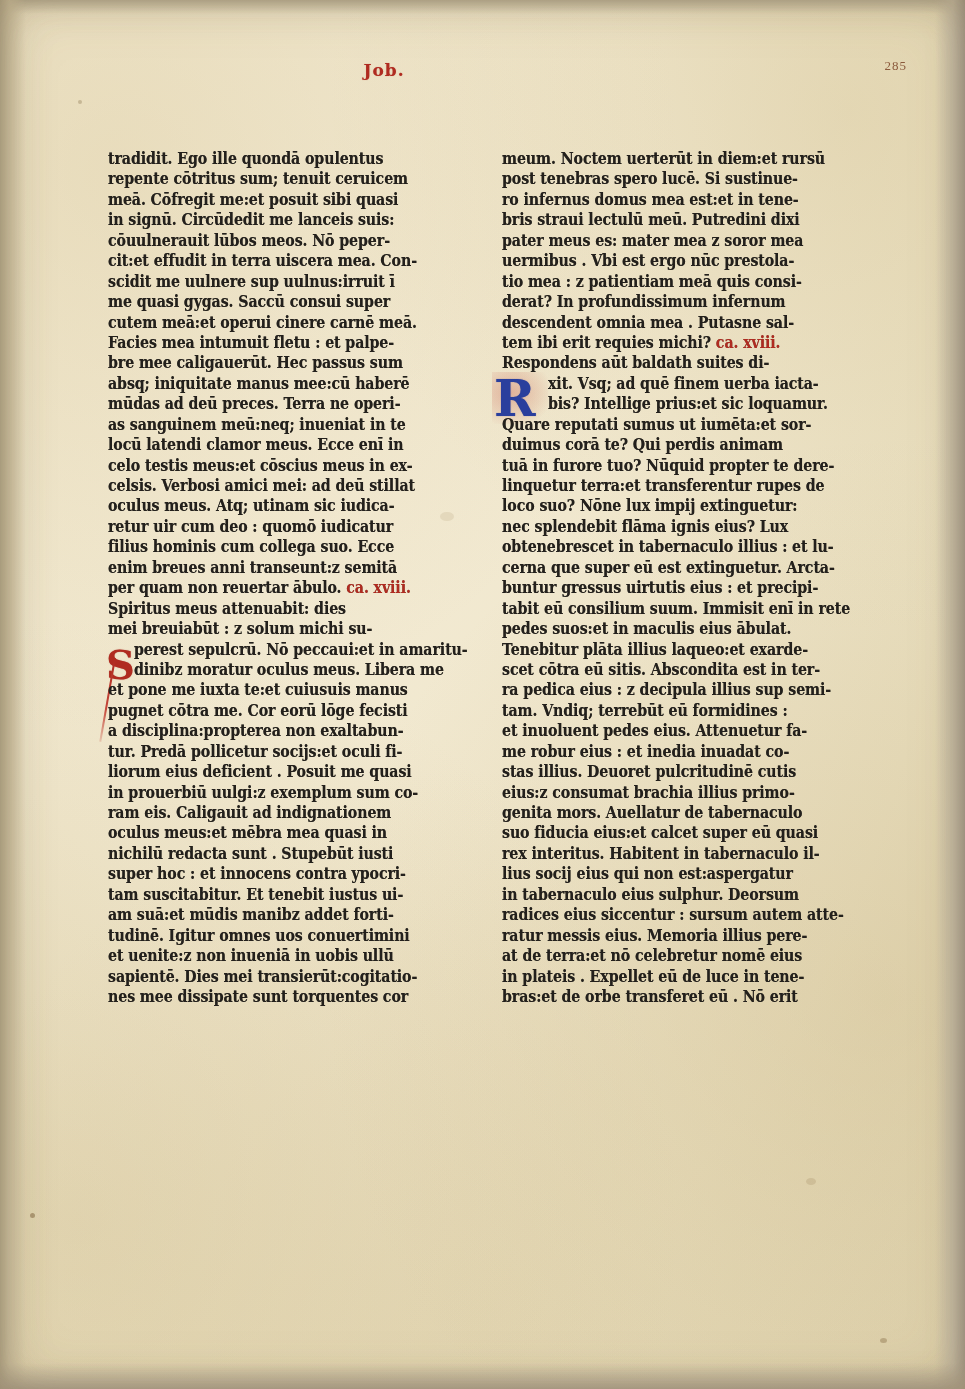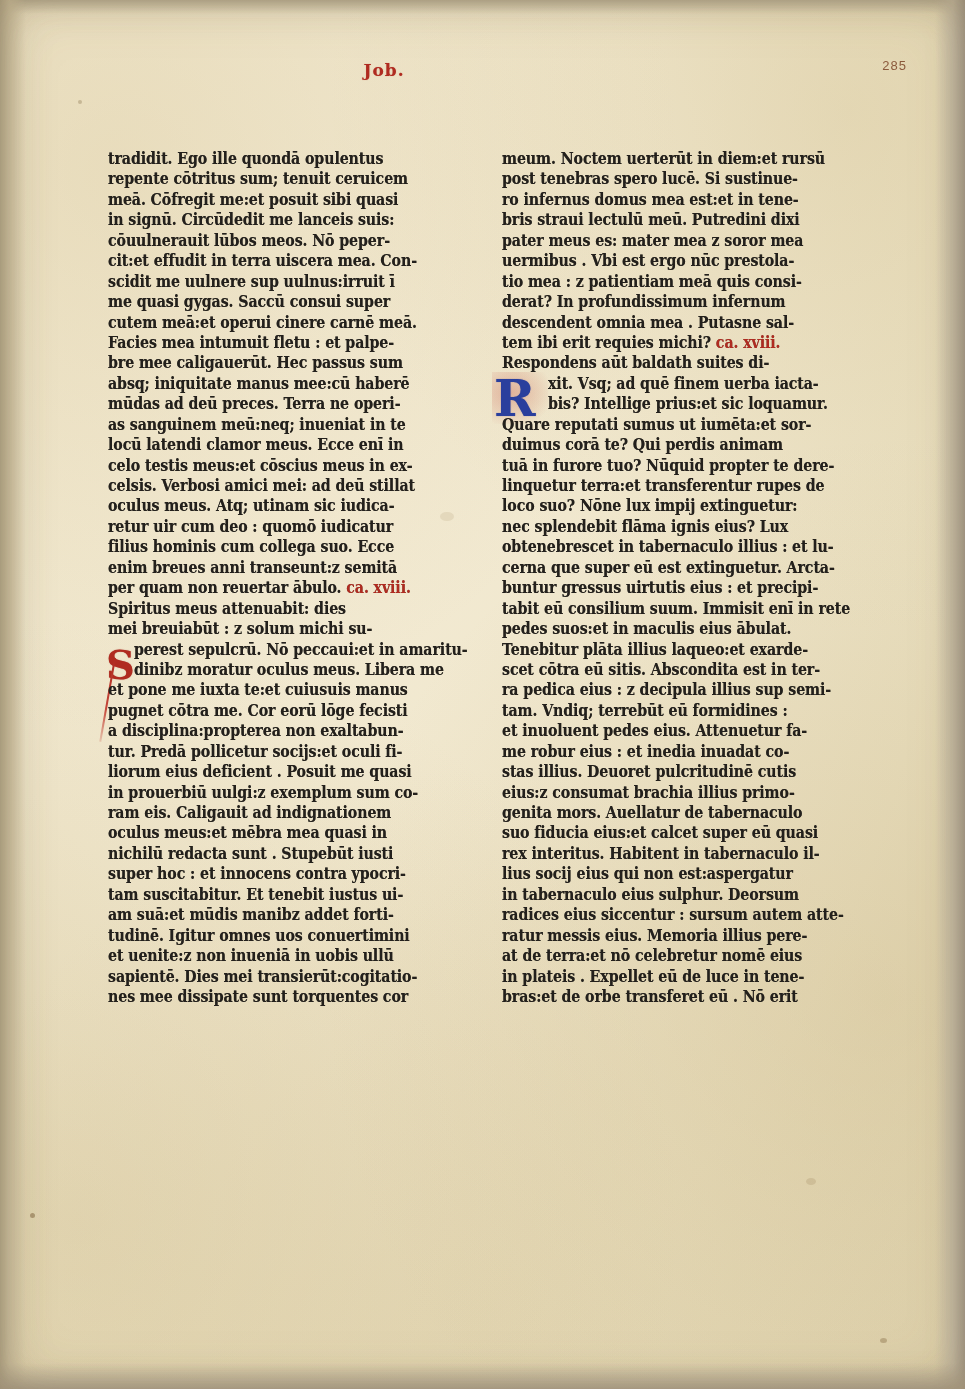--- a/index.html
+++ b/index.html
@@ -83,21 +83,21 @@
     font-weight: bold;
     font-size: 17px;
     letter-spacing: 1px;
     text-shadow: 0 0 1px rgba(160,40,30,0.4);
   }
   .folio-number {
     position: absolute;
     top: 58px;
     right: 58px;
     color: #8b5a3c;
-    font-family: Liberation Sans, sans-serif;
+    font-family: Liberation Serif, serif;
     font-size: 13px;
     letter-spacing: 1px;
   }
 
   
   .textblock {
     position: absolute;
     top: 146px;
     left: 108px;
     width: 690px;

